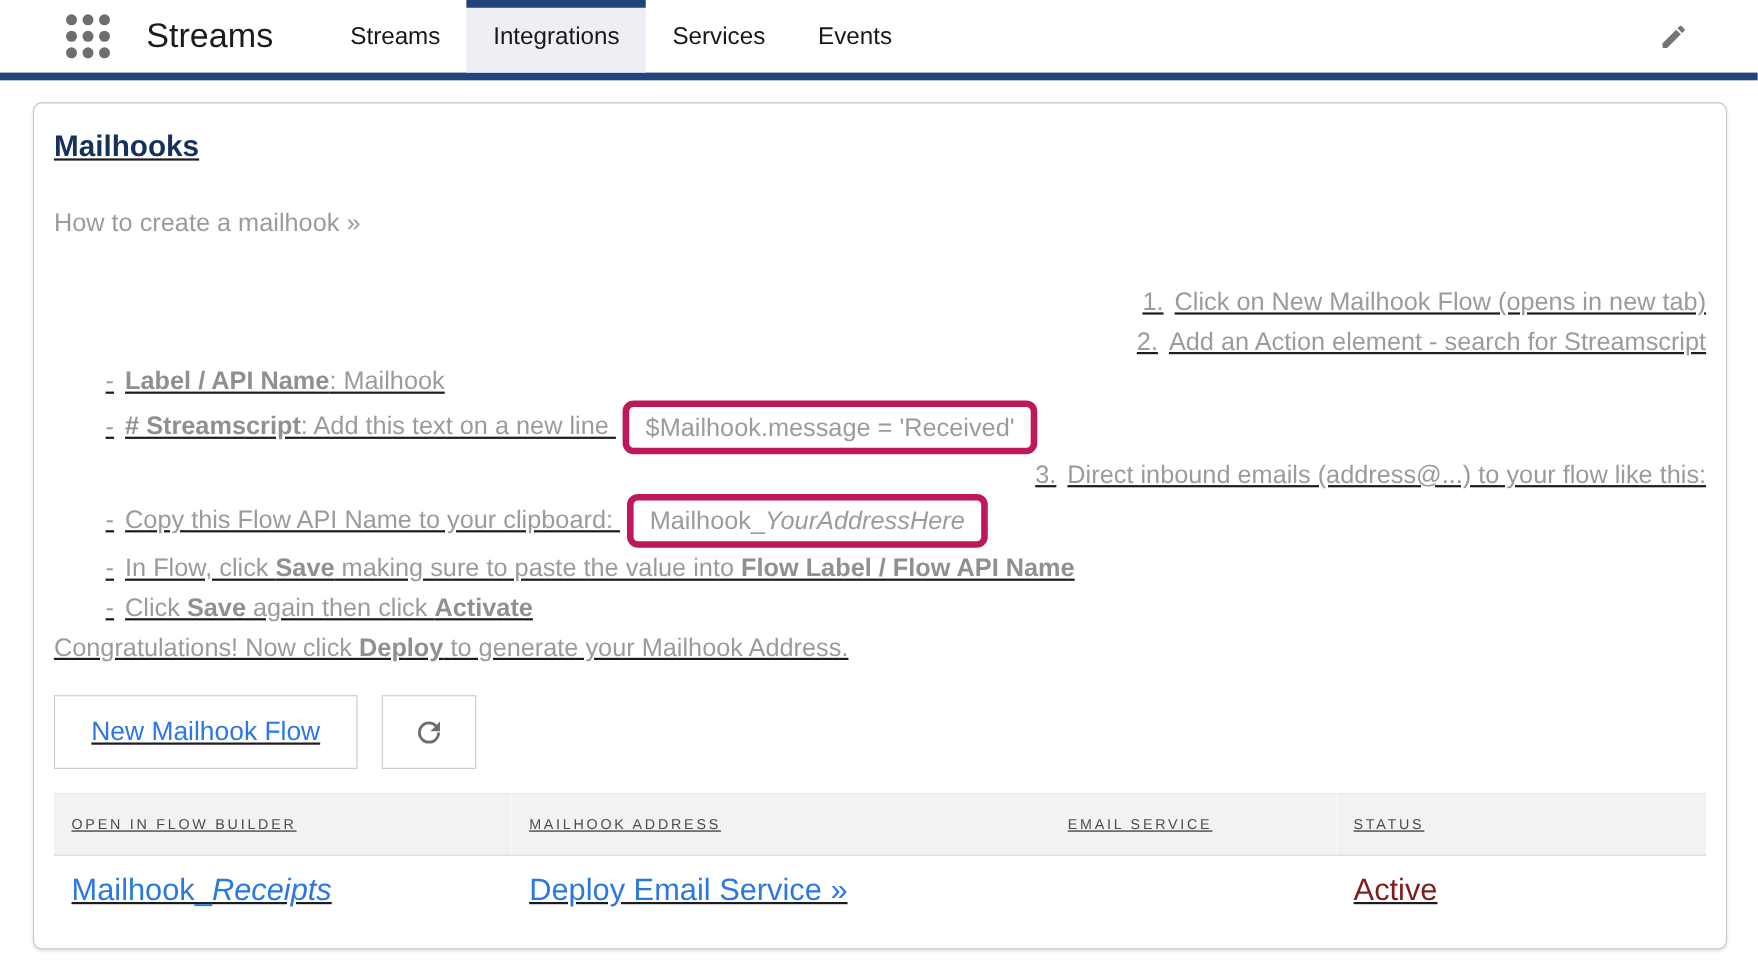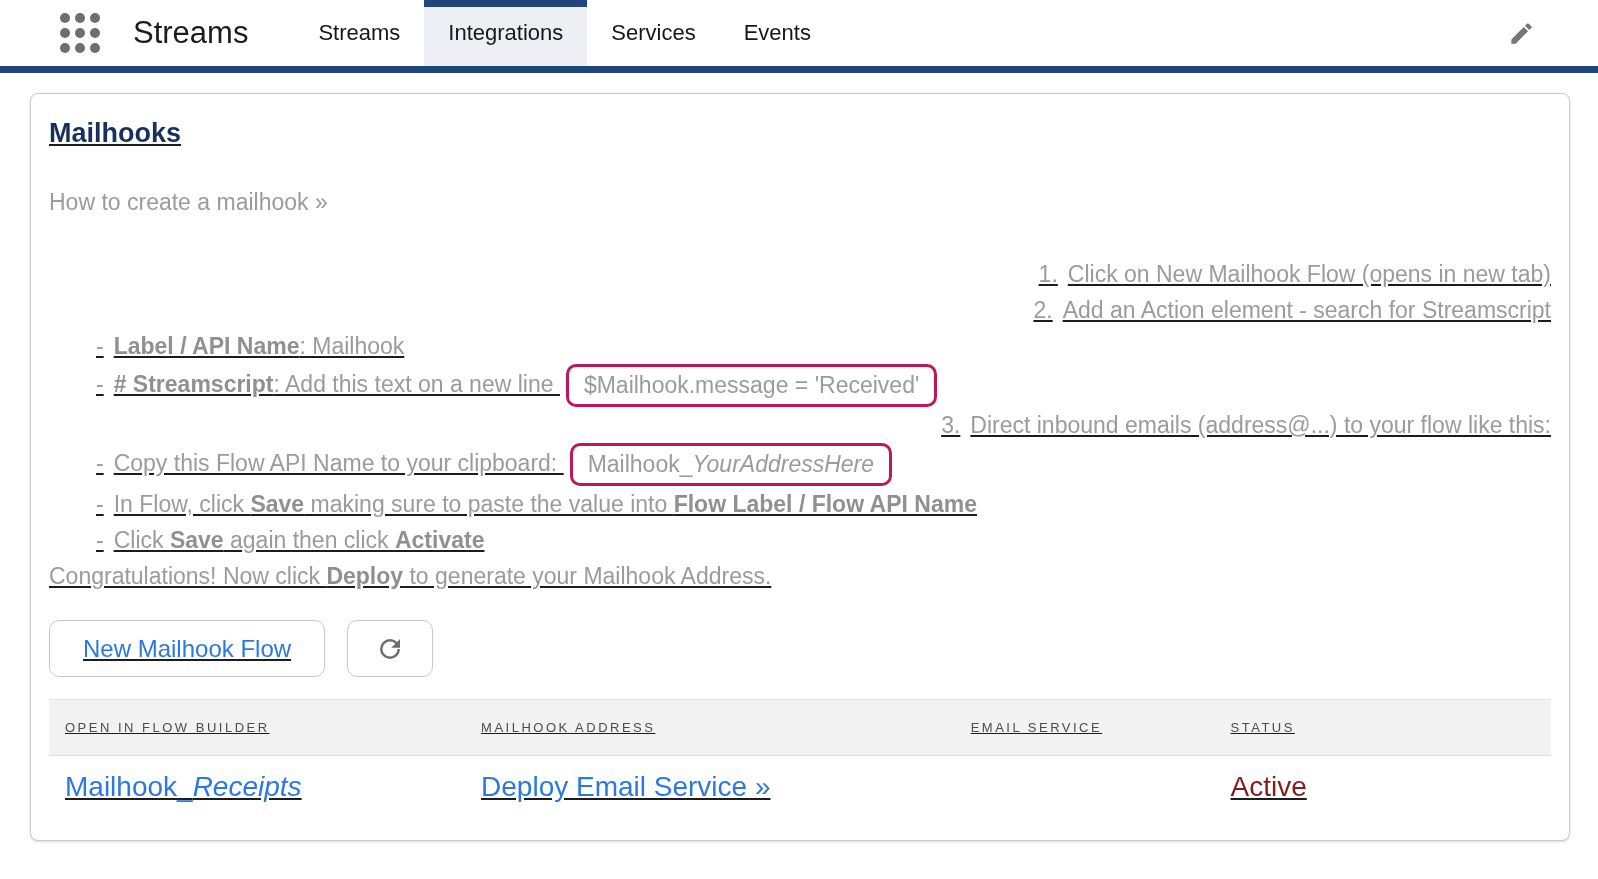--- a/index.html
+++ b/index.html
@@ -93,36 +93,36 @@
     color: #9b9b9b;
   }
   .iline.num   { padding-left: 14px; text-align: right; }
   .iline.dash  { padding-left: 47px; }
   .iline.flush { padding-left: 0; }
   .iline .marker { margin-right: 10px; }
   .iline .b { font-weight: bold; color: #909090; }
   .iline .i { font-style: italic; }
   .code-box {
     display: inline-block;
-    border: 3px solid #be185d;
+    border: 6px solid #be185d;
     border-radius: 10px;
     padding: 2px 15px;
     margin-left: 6px;
     line-height: 33px;
     color: #9b9b9b;
     white-space: nowrap;
     vertical-align: middle;
   }
 
   
   .buttons { display: flex; gap: 22px; margin-top: 26px; }
   .btn {
-    height: 57px;
+    height: 67px;
     border: 1px solid #c9c9c9;
-    border-radius: 10px;
+    border-radius: 0;
     background: #ffffff;
     display: flex;
     align-items: center;
     justify-content: center;
     cursor: pointer;
     font-family: "Liberation Sans", sans-serif;
   }
   .btn-text { padding: 0 33px; color: #2b78e4; font-size: 24px; }
   .btn-icon { width: 86px; }
 

